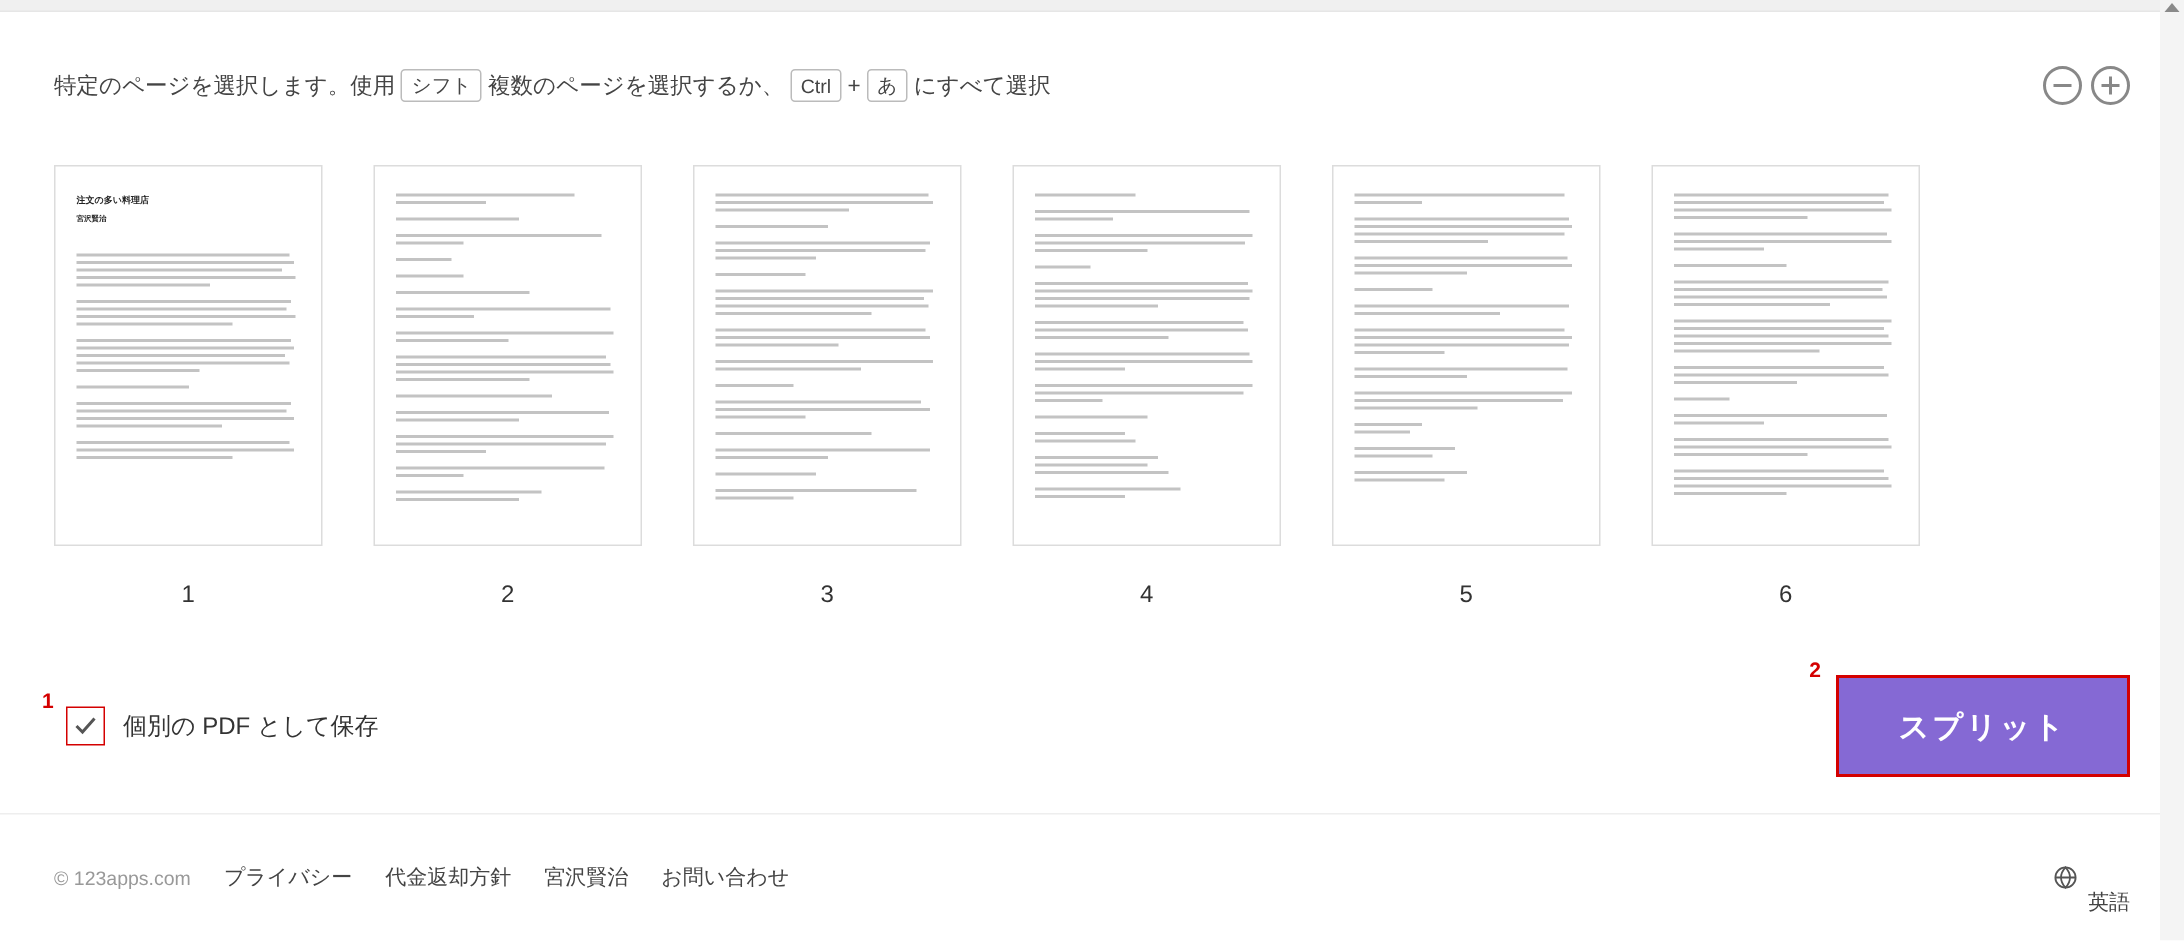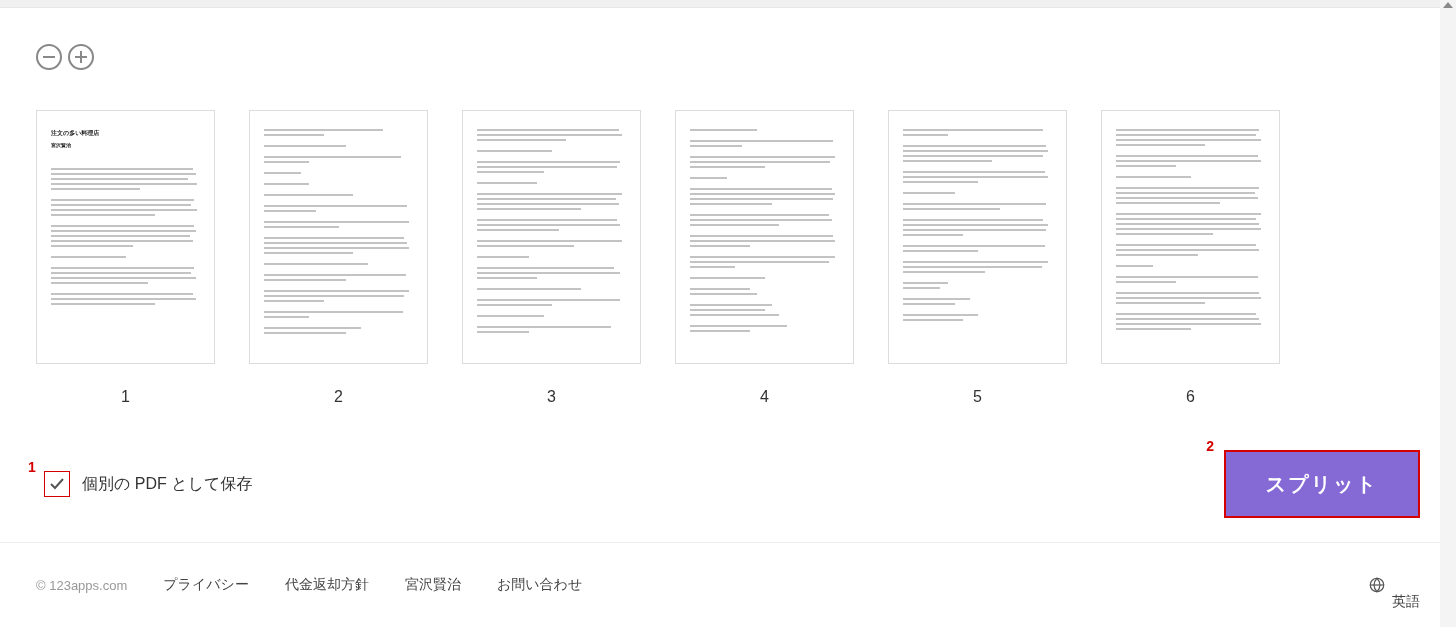--- a/index.html
+++ b/index.html
@@ -172,21 +172,21 @@
   display: flex;
   align-items: center;
   justify-content: space-between;
   padding: 16px 36px;
   position: absolute;
   bottom: 0; left: 0; right: 0;
 }
 .footer-left {
   display: flex;
   align-items: center;
-  gap: 36px;
+  gap: 22px;
 }
 .footer-copy { font-size: 13px; color: #999; }
 .footer-link { font-size: 14px; color: #444; text-decoration: none; cursor: pointer; }
 .footer-right { display: flex; align-items: center; gap: 6px; cursor: pointer; }
 .globe-icon { width: 18px; height: 18px; }
 .footer-lang { font-size: 14px; color: #444; margin-top: 34px; }
 
 
 .textblock { display:flex; flex-direction:column; }
 .textblock .l { background:#7a7a7a; opacity:0.45; margin-bottom:3px; height:2px; }
@@ -209,20 +209,29 @@
 }
 </style>
 </head>
 <body>
 
 <div class="topbar"></div>
 
 <div class="container">
 
   <div class="instruction-row">
+    <div class="instruction">
+      <span>特定のページを選択します。使用</span>
+      <span class="keycap">シフト</span>
+      <span>複数のページを選択するか、</span>
+      <span class="keycap">Ctrl</span>
+      <span> + </span>
+      <span class="keycap">あ</span>
+      <span>にすべて選択</span>
+    </div>
     <div class="zoom-controls">
       <div class="zoom-btn minus"></div>
       <div class="zoom-btn plus"></div>
     </div>
   </div>
 
   <div class="thumbs-row">
 
     <div class="thumb-item">
       <div class="thumb">

